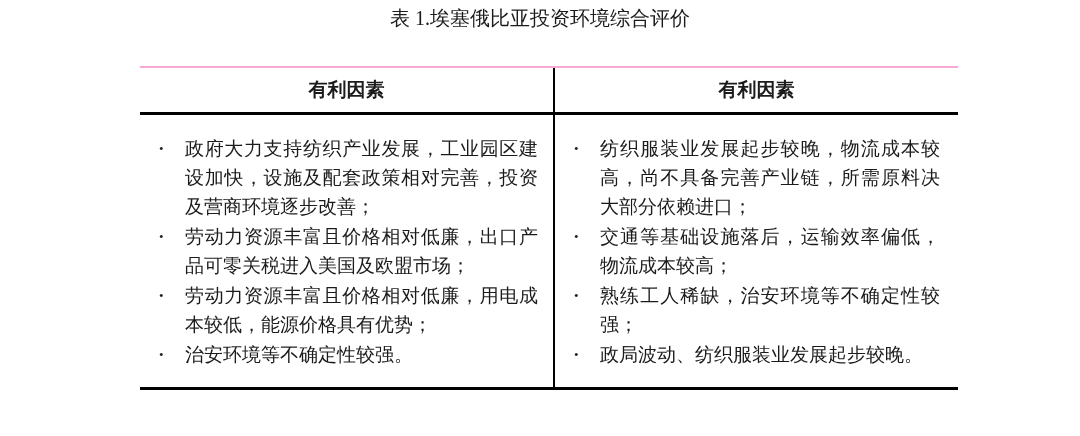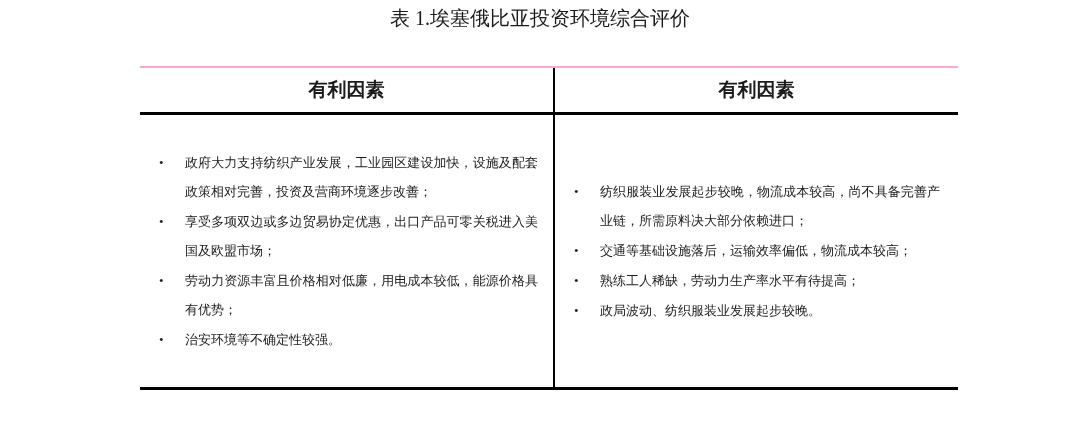--- a/index.html
+++ b/index.html
@@ -93,21 +93,21 @@
     flex: 0 0 29px;
     width: 29px;
     font-size: 13px;
     line-height: 29px;
     padding-left: 3px;
     box-sizing: border-box;
     color: #1b1b1b;
   }
   .item-text {
     flex: 1;
-    font-size: 13px;
+    font-size: 19px;
     line-height: 29px;
     text-align: justify;
     text-justify: inter-ideograph;
   }
 </style>
 </head>
 <body>
 
 <div class="page">
 
@@ -123,21 +123,21 @@
     <div class="tbody">
 
       <div class="td left">
         <ul class="factor-list">
           <li class="factor-item">
             <span class="bullet">•</span>
             <span class="item-text">政府大力支持纺织产业发展，工业园区建设加快，设施及配套政策相对完善，投资及营商环境逐步改善；</span>
           </li>
           <li class="factor-item">
             <span class="bullet">•</span>
-            <span class="item-text">享受多项双边或多边贸易协定优惠，出口产品可零关税进入美国及欧盟市场；</span>
+            <span class="item-text">劳动力资源丰富且价格相对低廉，出口产品可零关税进入美国及欧盟市场；</span>
           </li>
           <li class="factor-item">
             <span class="bullet">•</span>
             <span class="item-text">劳动力资源丰富且价格相对低廉，用电成本较低，能源价格具有优势；</span>
           </li>
           <li class="factor-item">
             <span class="bullet">•</span>
             <span class="item-text">治安环境等不确定性较强。</span>
           </li>
         </ul>
@@ -148,21 +148,21 @@
           <li class="factor-item">
             <span class="bullet">•</span>
             <span class="item-text">纺织服装业发展起步较晚，物流成本较高，尚不具备完善产业链，所需原料决大部分依赖进口；</span>
           </li>
           <li class="factor-item">
             <span class="bullet">•</span>
             <span class="item-text">交通等基础设施落后，运输效率偏低，物流成本较高；</span>
           </li>
           <li class="factor-item">
             <span class="bullet">•</span>
-            <span class="item-text">熟练工人稀缺，劳动力生产率水平有待提高；</span>
+            <span class="item-text">熟练工人稀缺，治安环境等不确定性较强；</span>
           </li>
           <li class="factor-item">
             <span class="bullet">•</span>
             <span class="item-text">政局波动、纺织服装业发展起步较晚。</span>
           </li>
         </ul>
       </div>
 
     </div>
   </div>

